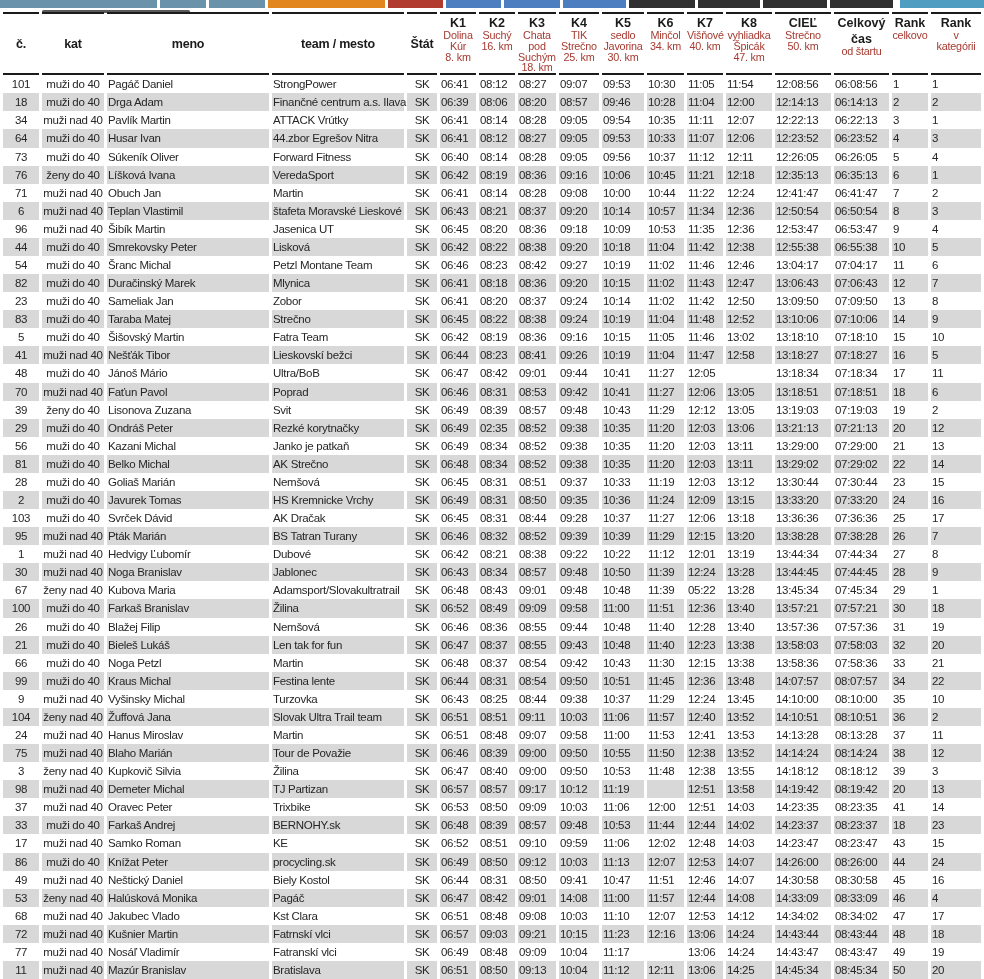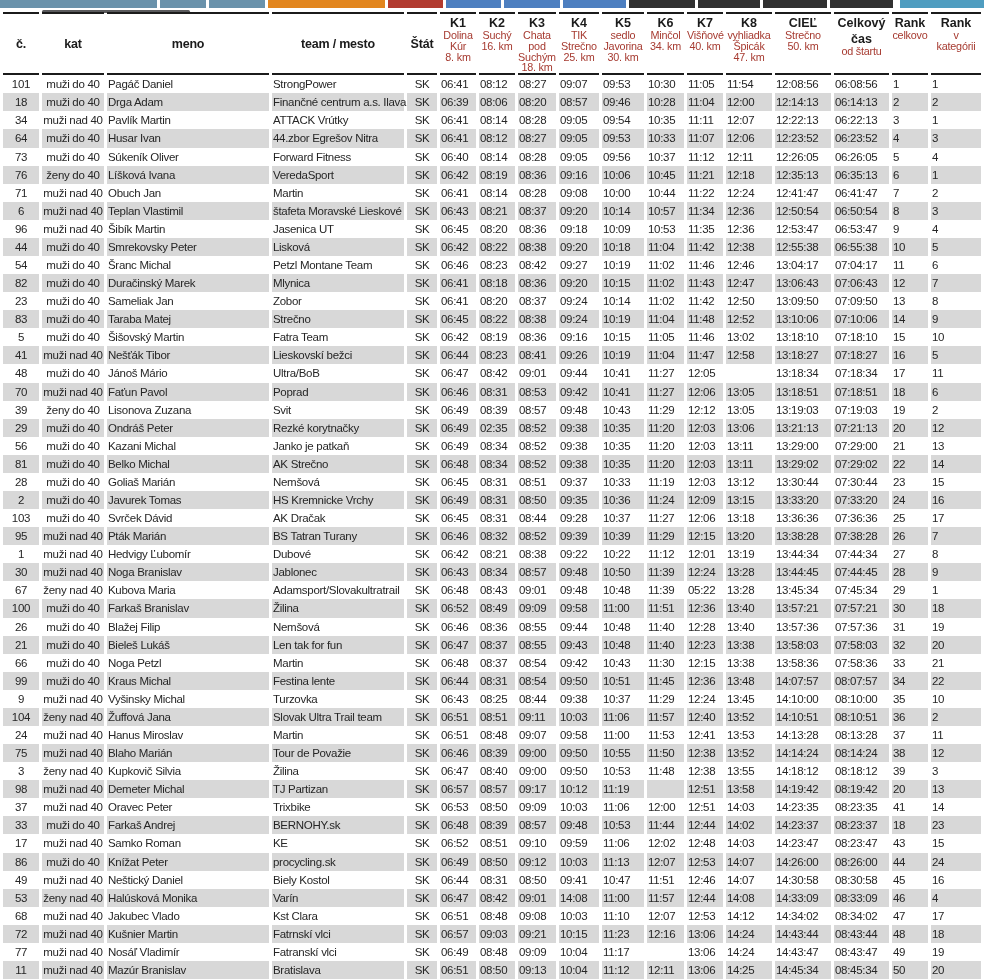--- a/index.html
+++ b/index.html
@@ -993,21 +993,21 @@
         <td class="al">14:07</td>
         <td class="al">14:30:58</td>
         <td class="al">08:30:58</td>
         <td class="al">45</td>
         <td class="al">16</td>
       </tr>
       <tr class="even">
         <td class="ac">53</td>
         <td class="ac">ženy nad 40</td>
         <td class="al">Halúsková Monika</td>
-        <td class="al">Varín</td>
+        <td class="al">Pagáč</td>
         <td class="ac">SK</td>
         <td class="al">06:47</td>
         <td class="al">08:42</td>
         <td class="al">09:01</td>
         <td class="al">14:08</td>
         <td class="al">11:00</td>
         <td class="al">11:57</td>
         <td class="al">12:44</td>
         <td class="al">14:08</td>
         <td class="al">14:33:09</td>

